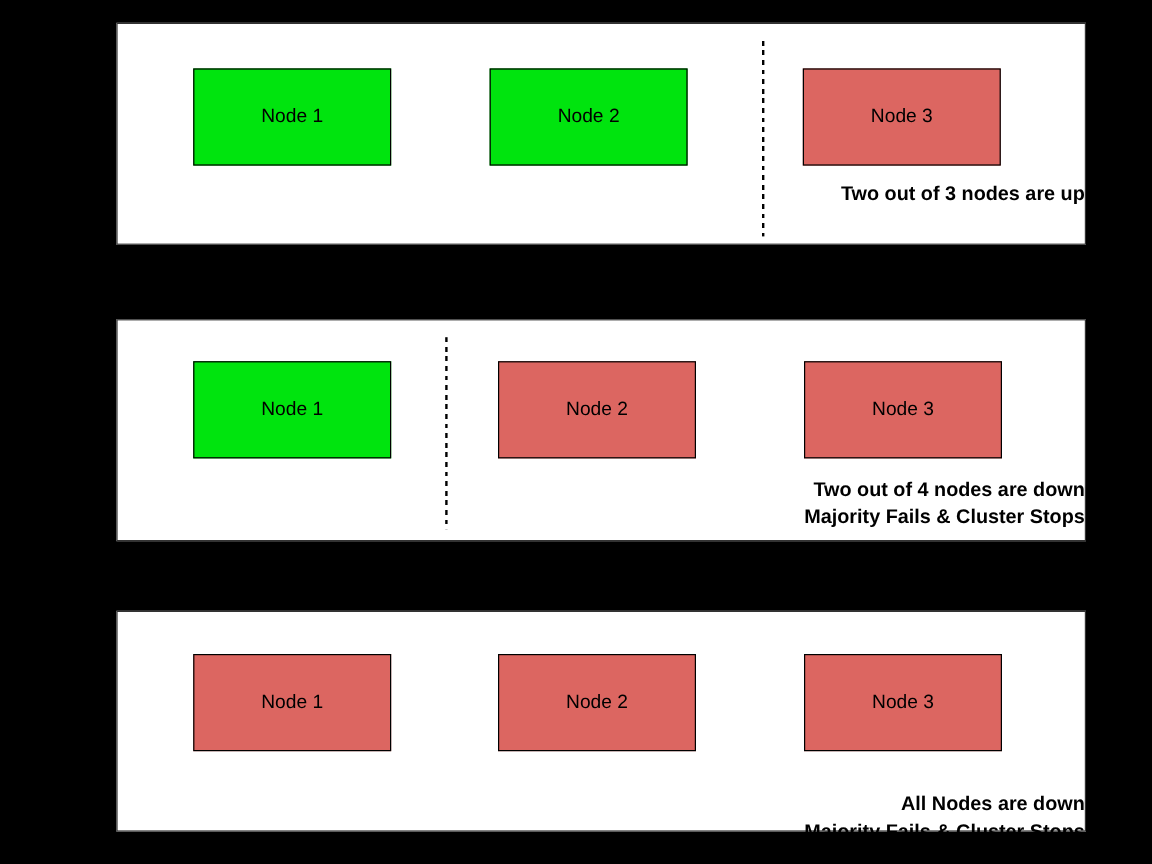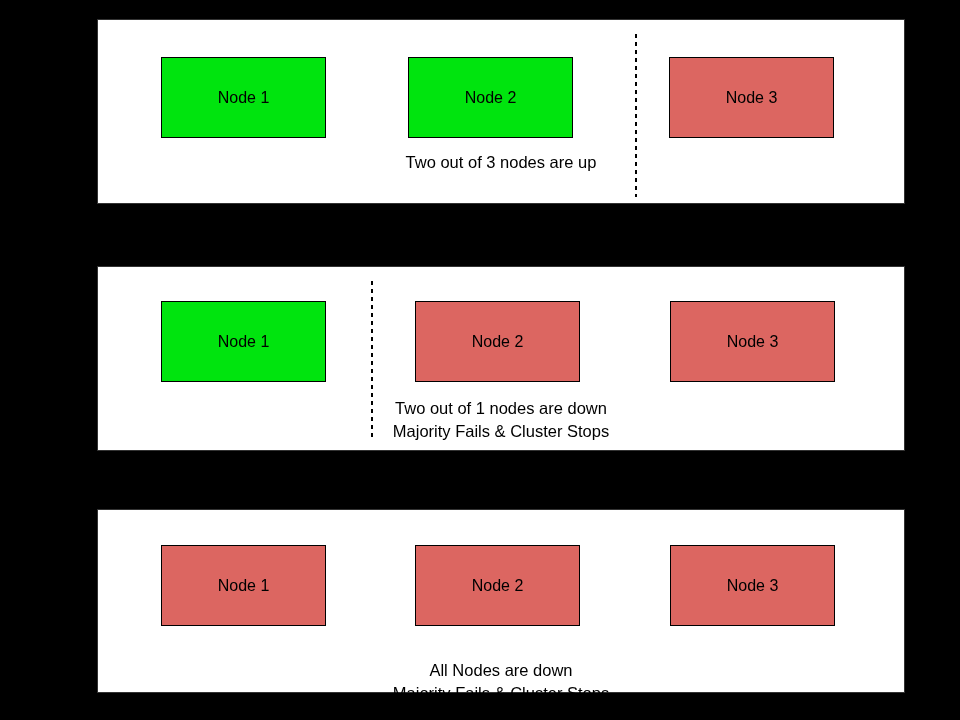--- a/index.html
+++ b/index.html
@@ -27,22 +27,22 @@
   .p2 .n2,.p3 .n2{left:317px;}
   .p1 .n3{left:571px;}
   .p2 .n3,.p3 .n3{left:572px;}
   .divider{
     position:absolute;width:2px;
     background:repeating-linear-gradient(to bottom,#000 0 4px,transparent 4px 8px);
   }
   .divider-1{left:537px;top:14px;height:163px;}
   .divider-2{left:273px;top:14px;height:160px;}
   .caption{
-    position:absolute;left:0;width:100%;text-align:center;
-    font-size:16.5px;line-height:23px;
+    position:absolute;left:0;width:100%;text-align:right;
+    font-size:16.5px;line-height:23px;font-weight:bold;
   }
   .caption-1{top:131px;}
   .caption-2{top:130px;}
   .caption-3{top:149px;}
 </style>
 </head>
 <body>
 
 <div class="canvas">
 
@@ -67,21 +67,21 @@
       <span>Node 1</span>
     </div>
     <div class="node n2" style="background: rgb(220, 102, 97);">
       <span>Node 2</span>
     </div>
     <div class="node n3" style="background: rgb(220, 102, 97);">
       <span>Node 3</span>
     </div>
     <div class="divider divider-2"></div>
     <div class="caption caption-2">
-      <div>Two out of 1 nodes are down</div>
+      <div>Two out of 4 nodes are down</div>
       <div>Majority Fails &amp; Cluster Stops</div>
     </div>
   </section>
 
   <section class="panel panel-3 p3">
     <div class="node n1" style="background: rgb(220, 102, 97);">
       <span>Node 1</span>
     </div>
     <div class="node n2" style="background: rgb(220, 102, 97);">
       <span>Node 2</span>

